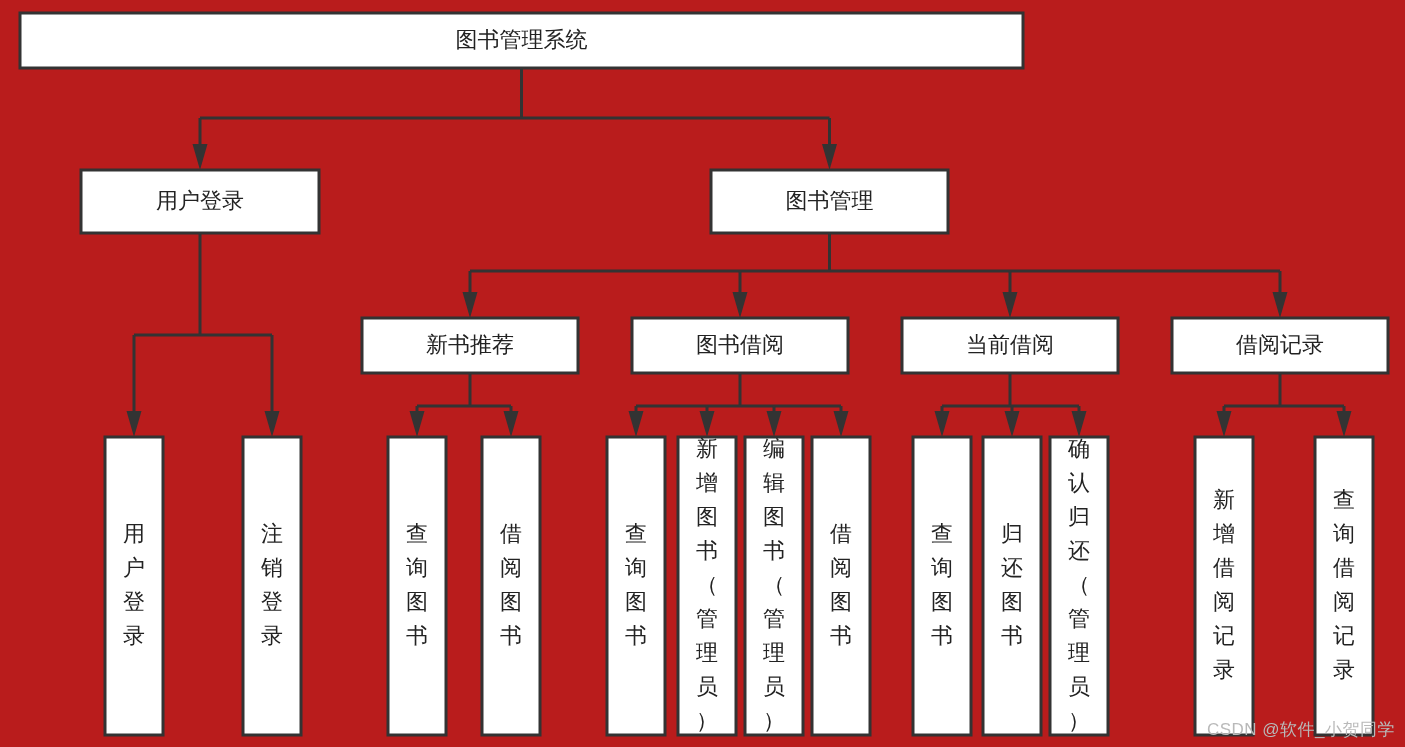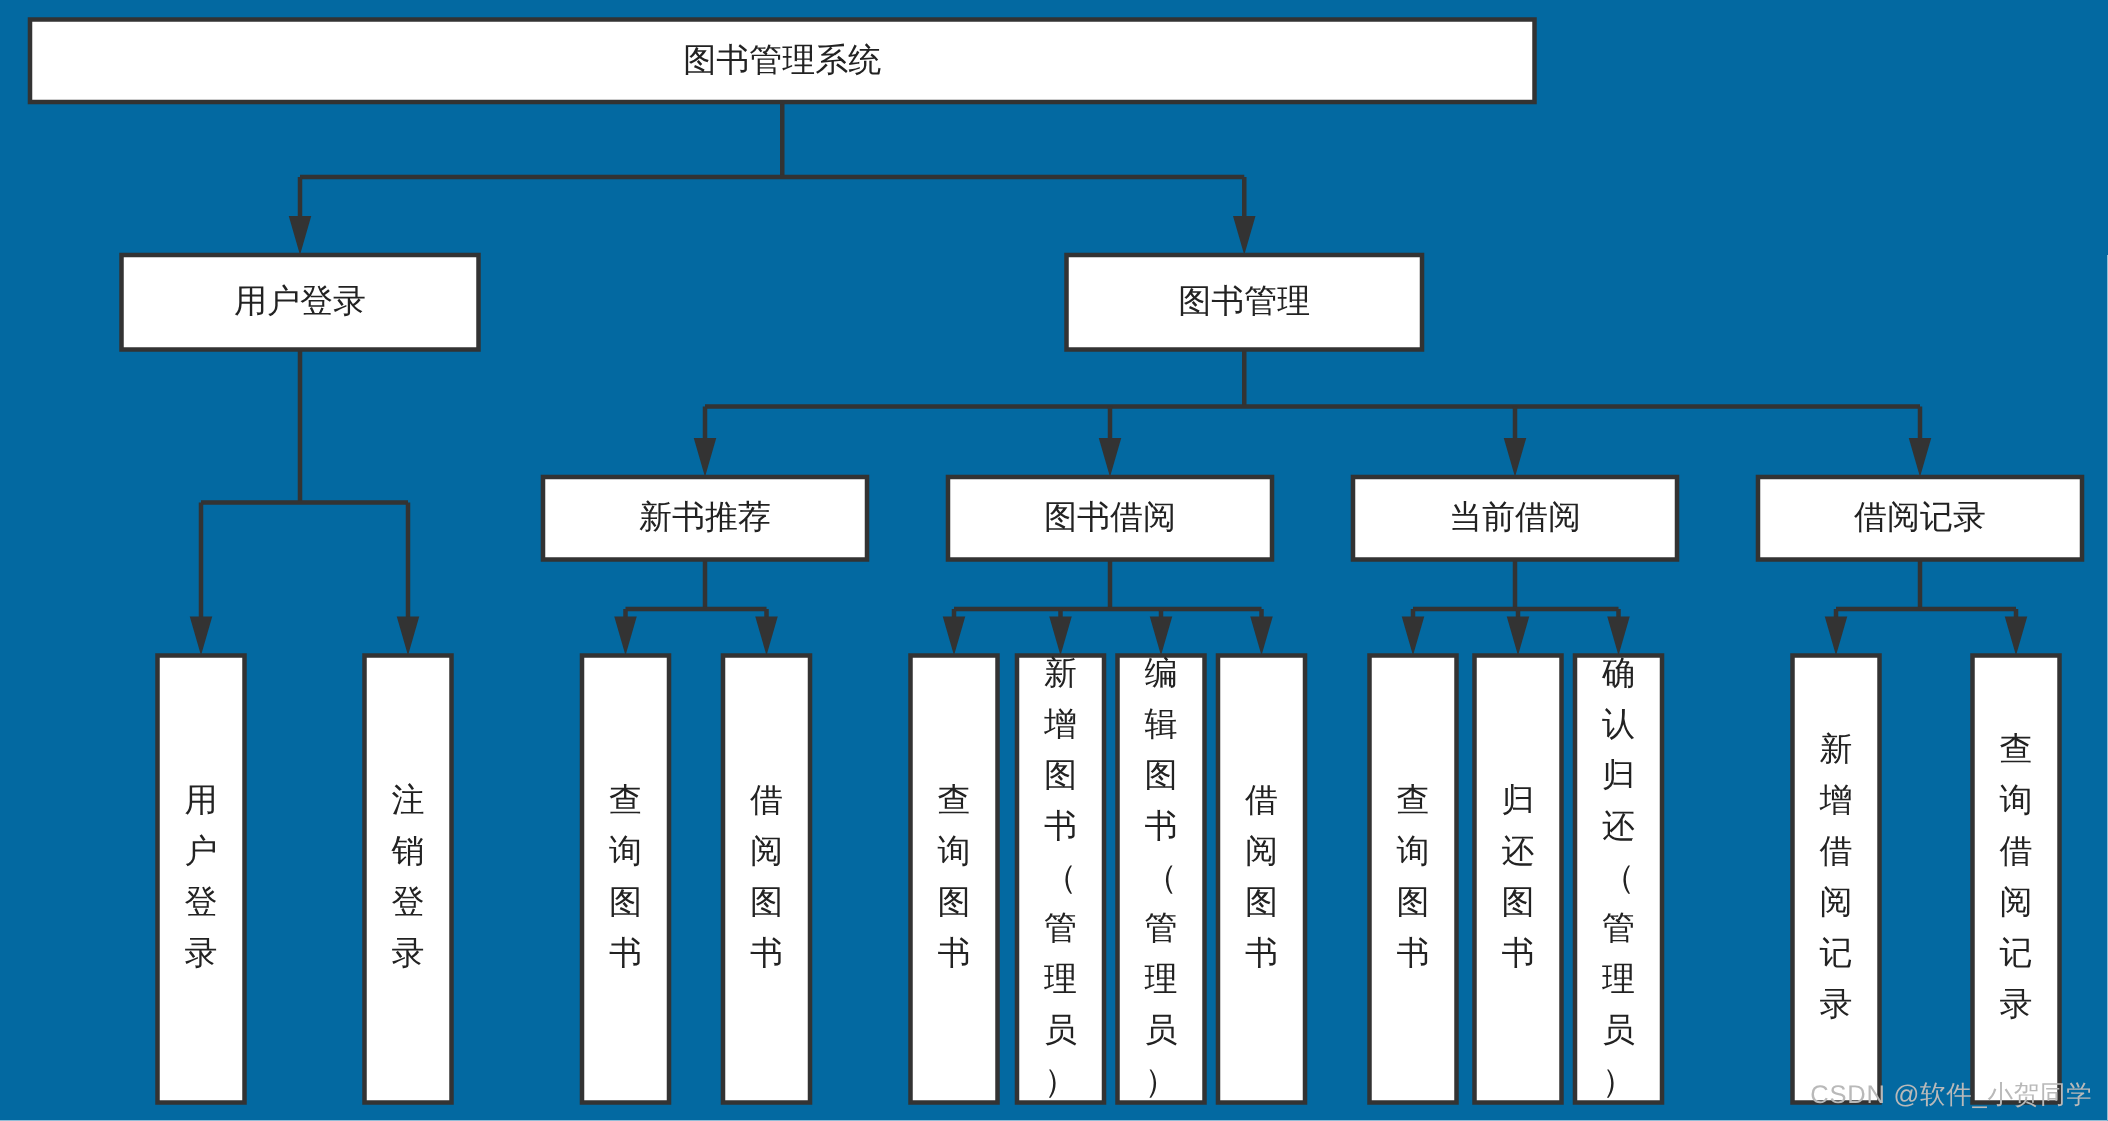--- a/index.html
+++ b/index.html
@@ -7,21 +7,21 @@
     padding: 0;
     background: #ffffff;
   }
   body {
     font-family: "Liberation Sans", "DejaVu Sans", sans-serif;
   }
   #diagram-root {
     position: relative;
     width: 1405px;
     height: 747px;
-    background: #0369a1;
+    background: #b91c1c;
     overflow: hidden;
   }
   svg#tree-svg {
     position: absolute;
     left: 0;
     top: 0;
     width: 1405px;
     height: 747px;
     display: block;
   }

